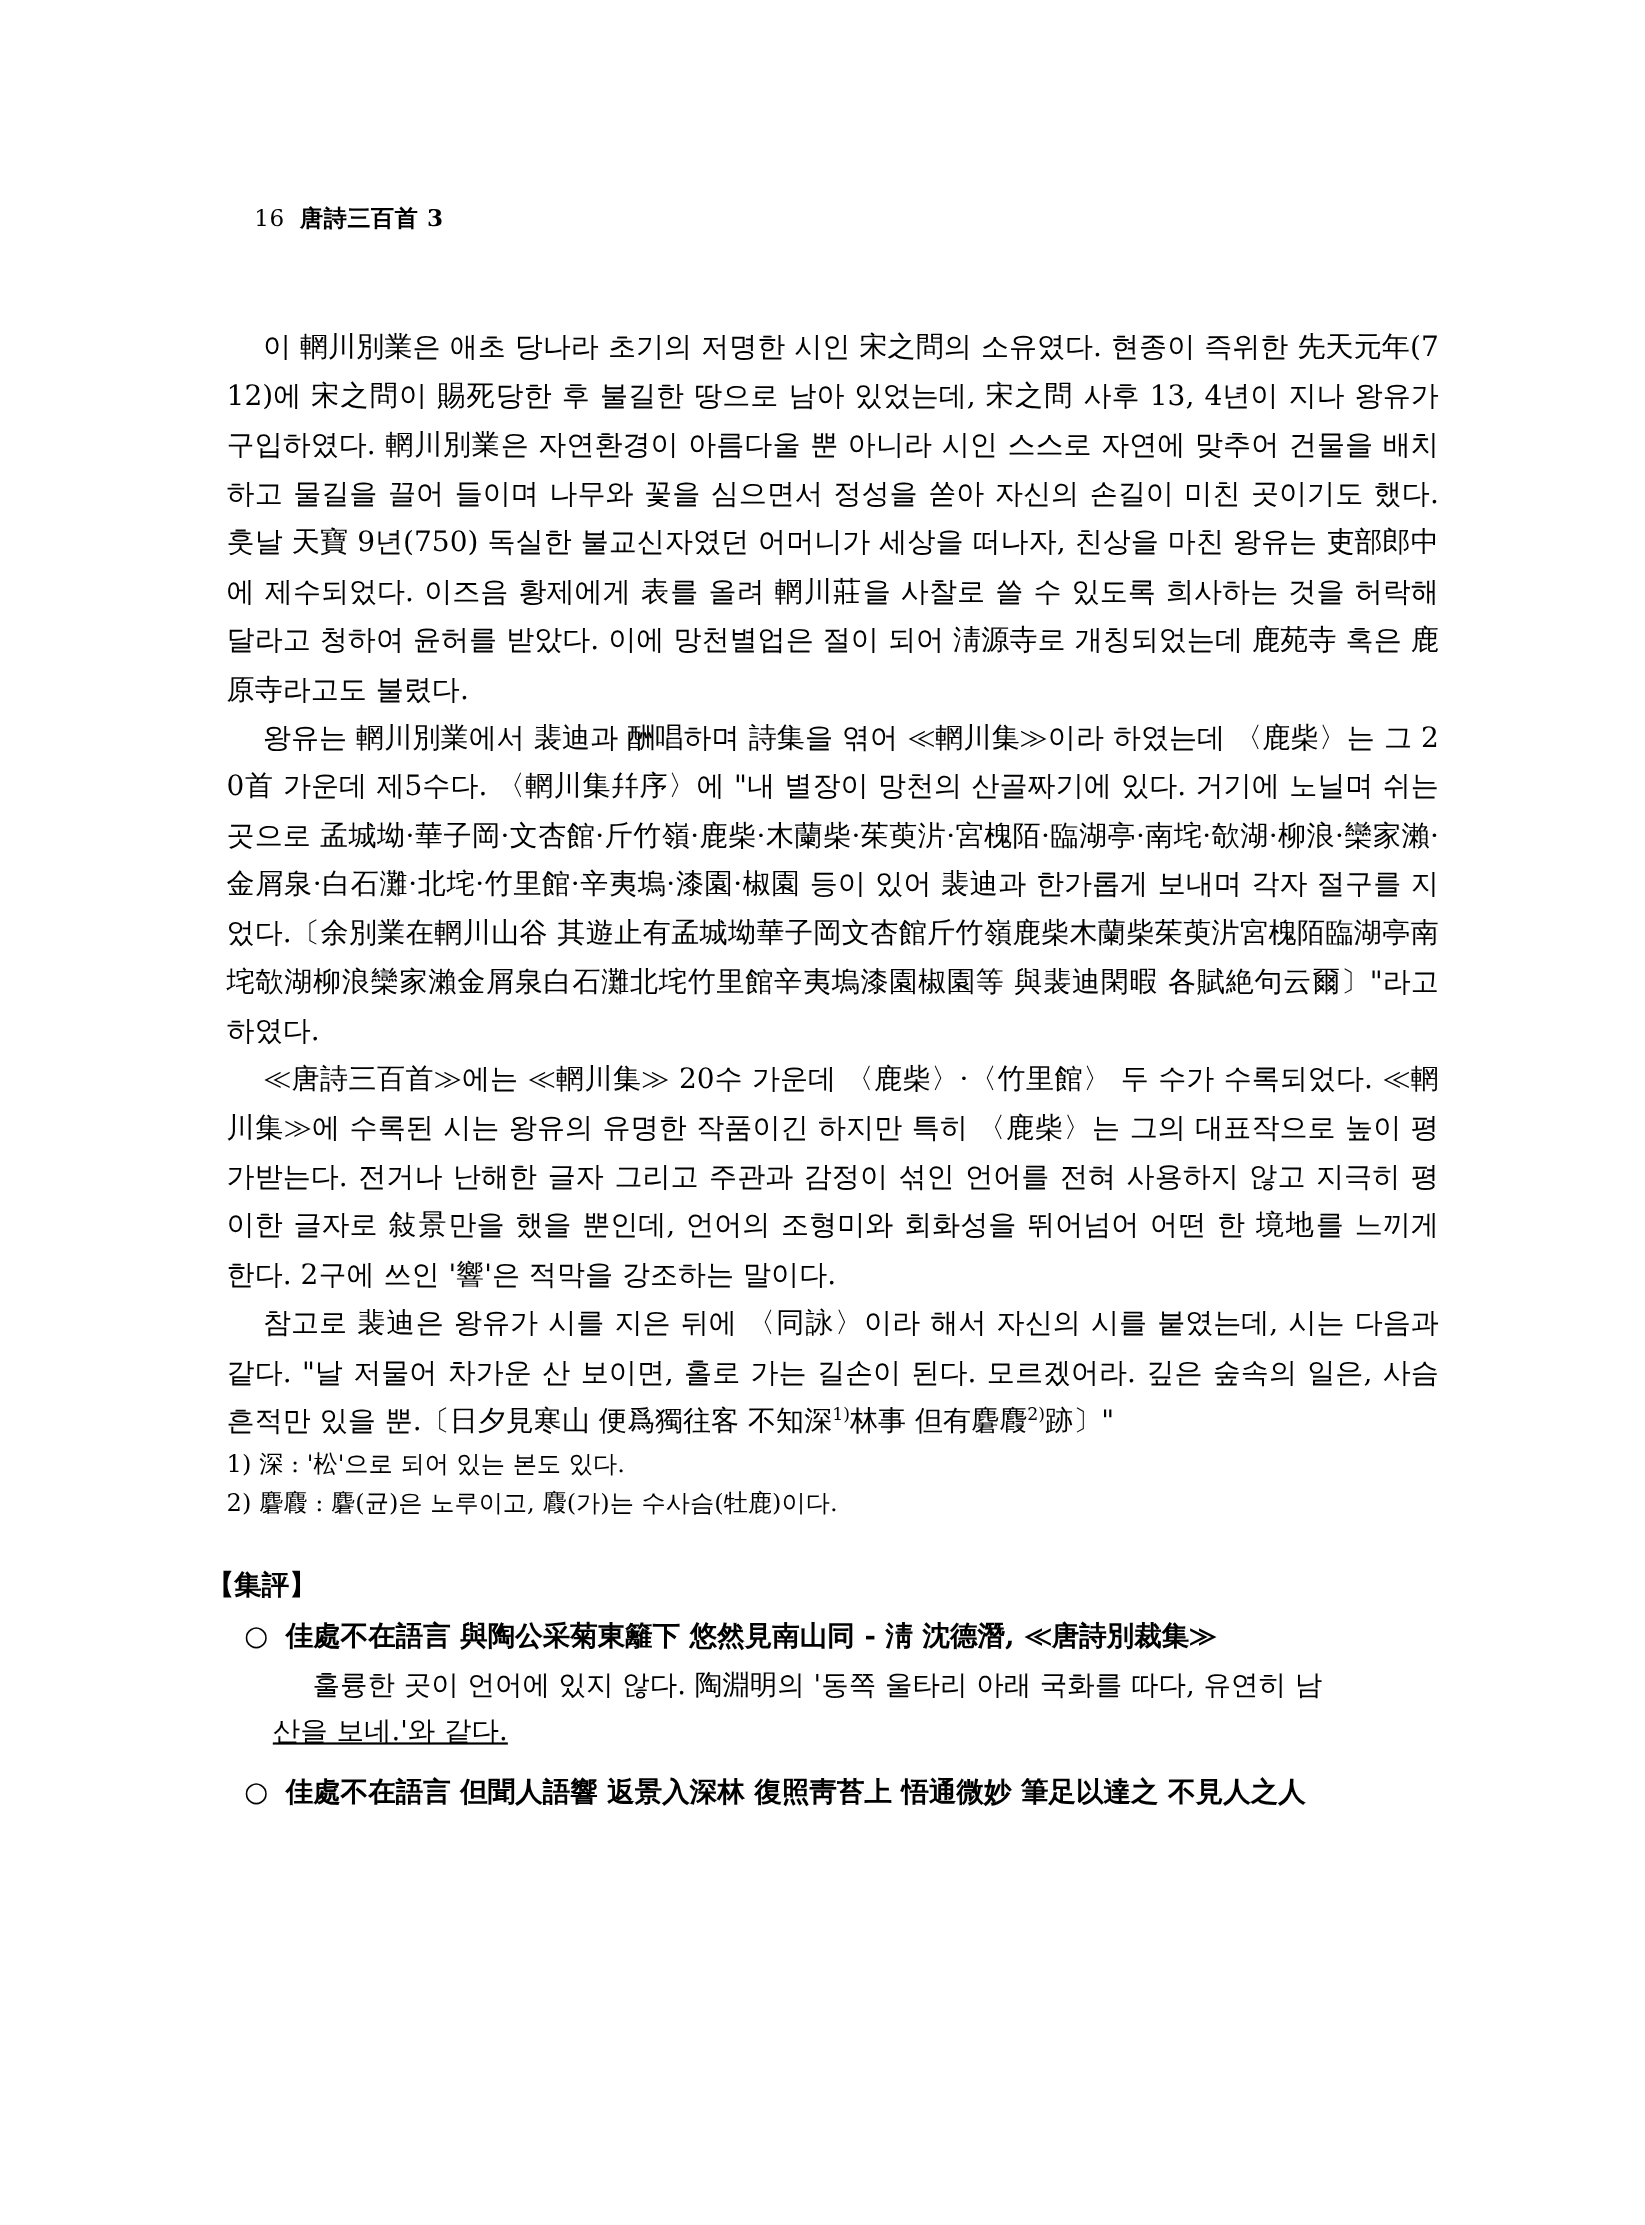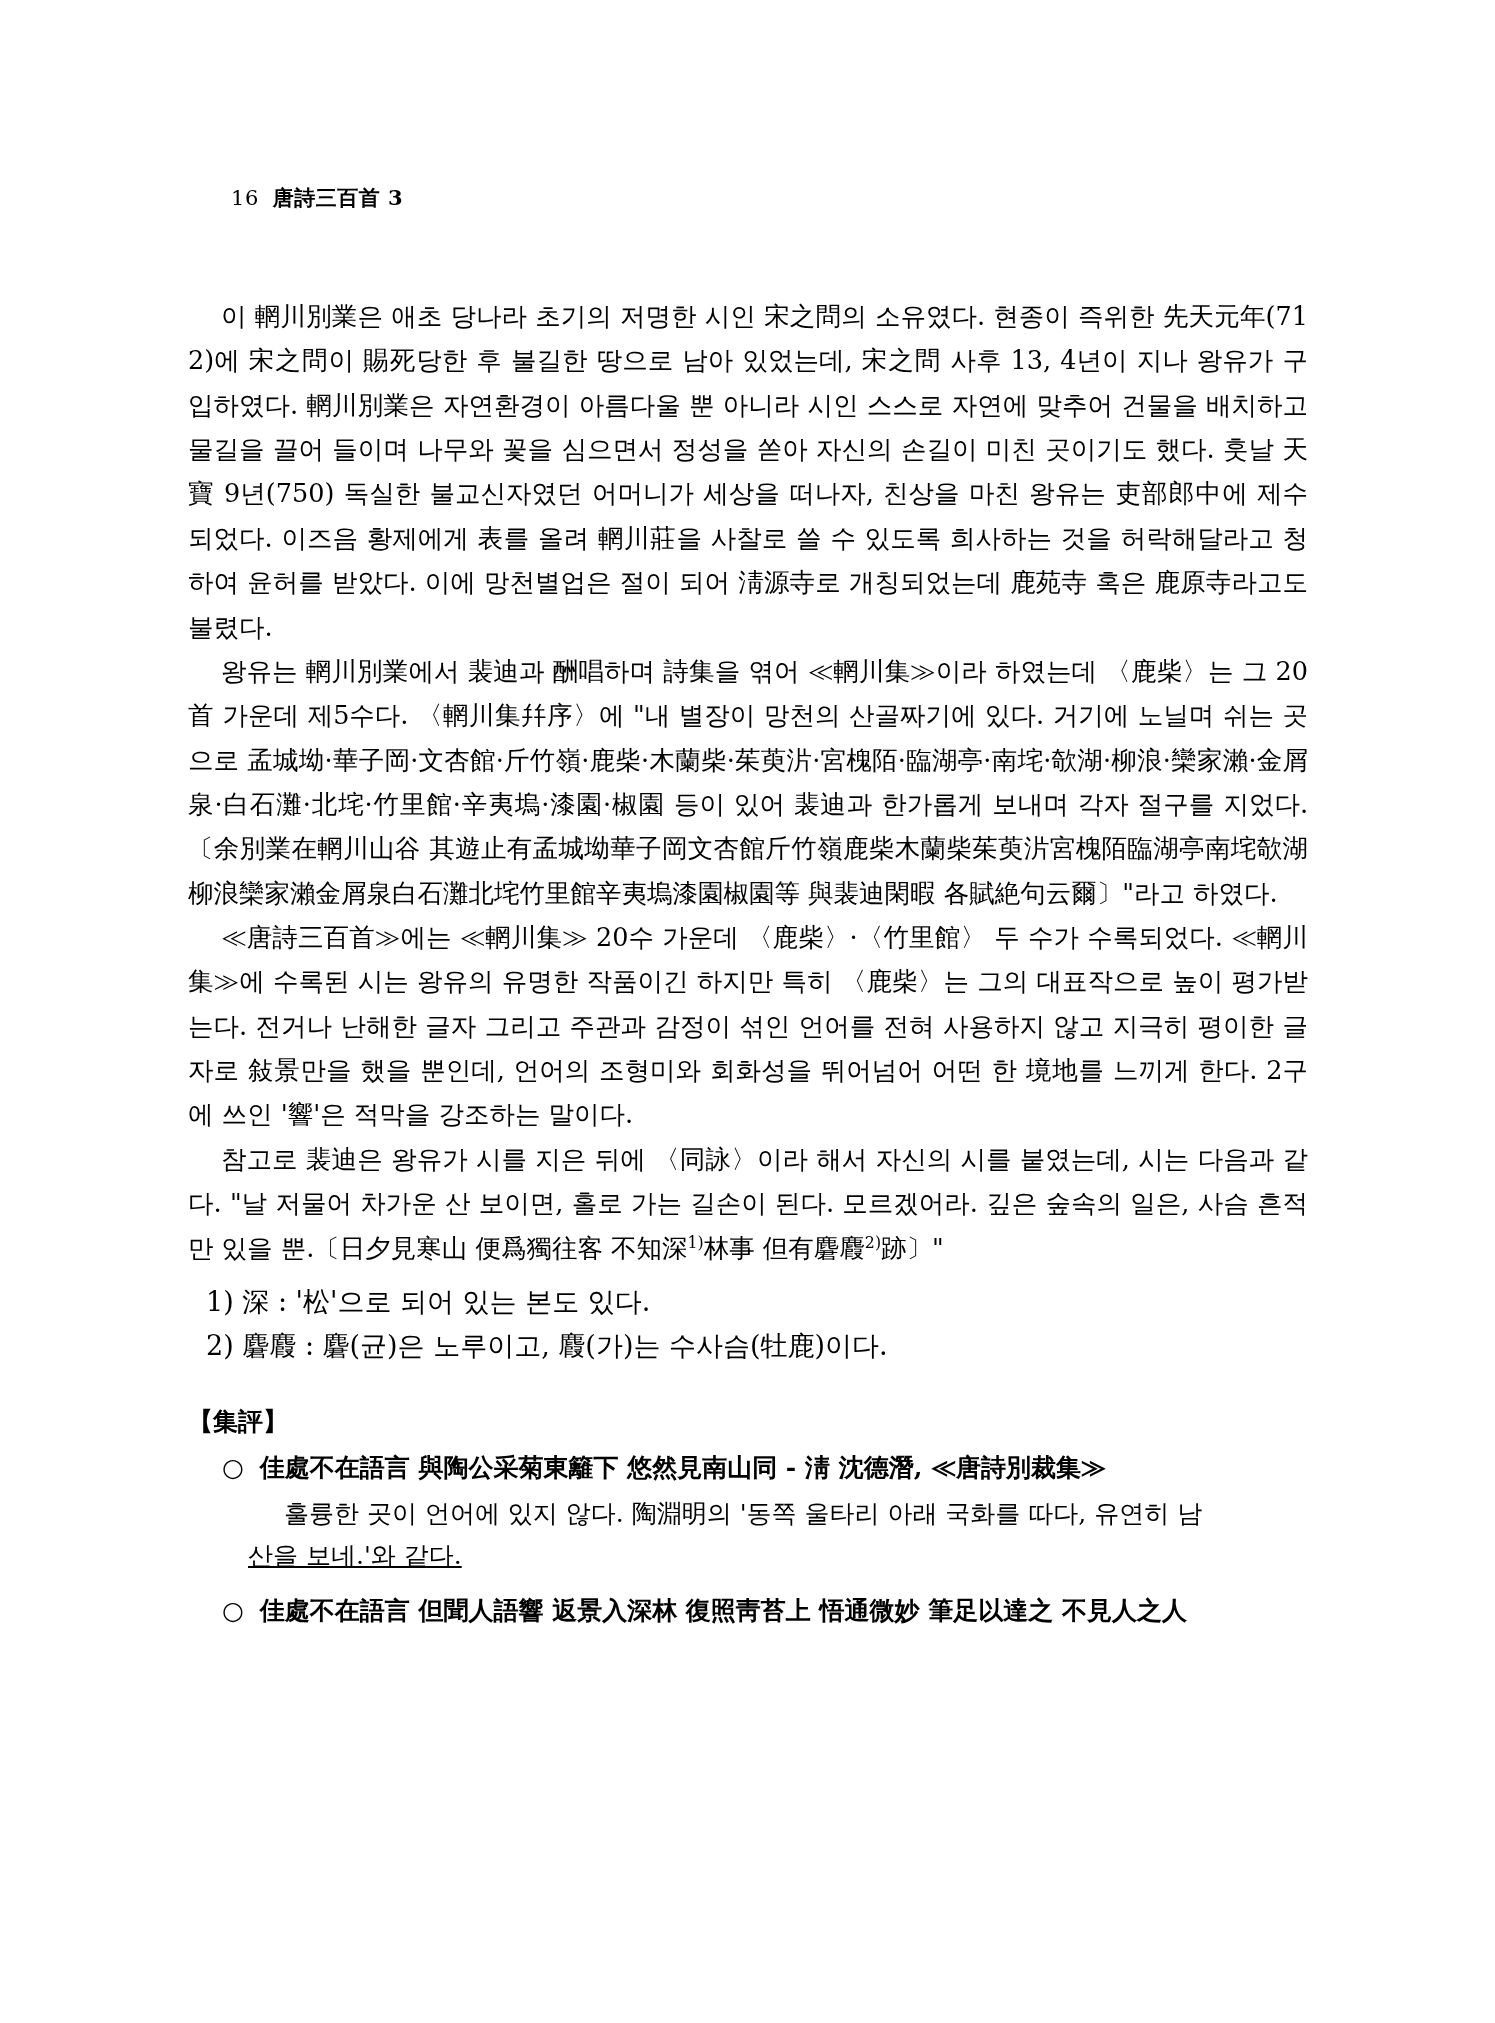--- a/index.html
+++ b/index.html
@@ -28,33 +28,32 @@
     letter-spacing: 0.5px;
     margin-bottom: 58px;
     white-space: pre;
   }
   .header .pageno {
     margin-right: 14px;
   }
   p.body {
     font-size: 25.5px;
     line-height: 1.74;
-    margin: 0 0 0 0;
+    margin: 0 0 0 18px;
     text-align: justify;
     text-justify: inter-character;
     text-indent: 33px;
     word-break: break-all;
   }
   .han {
     font-family: "DejaVu Serif", "Liberation Serif", serif;
     font-weight: bold;
   }
   .footnotes {
-    margin-top: 10px;
-    font-size: 27px;
+    font-size: 22px;
     line-height: 1.62;
   }
   .footnote {
     padding-left: 36px;
     text-indent: -18px;
     margin: 0;
   }
   .section-title {
     font-size: 25px;
     font-weight: bold;

